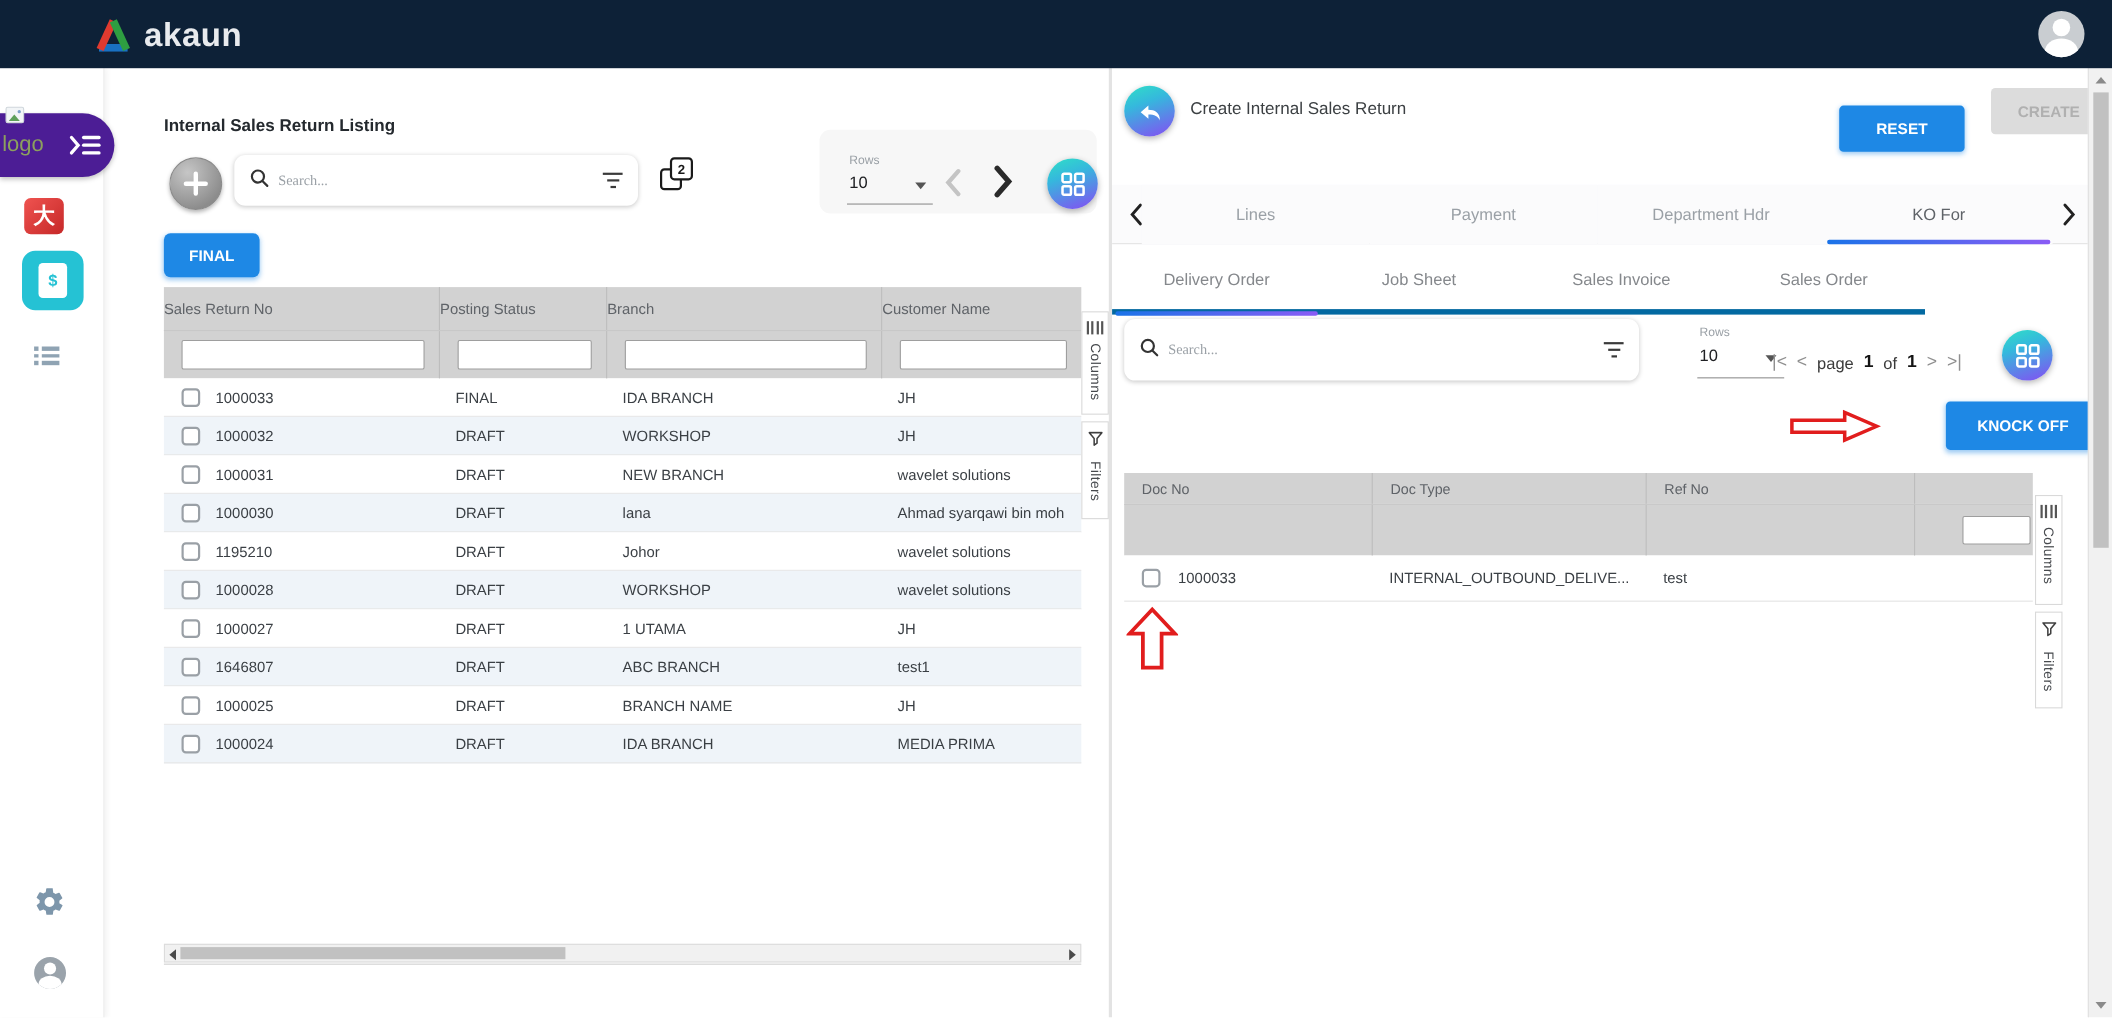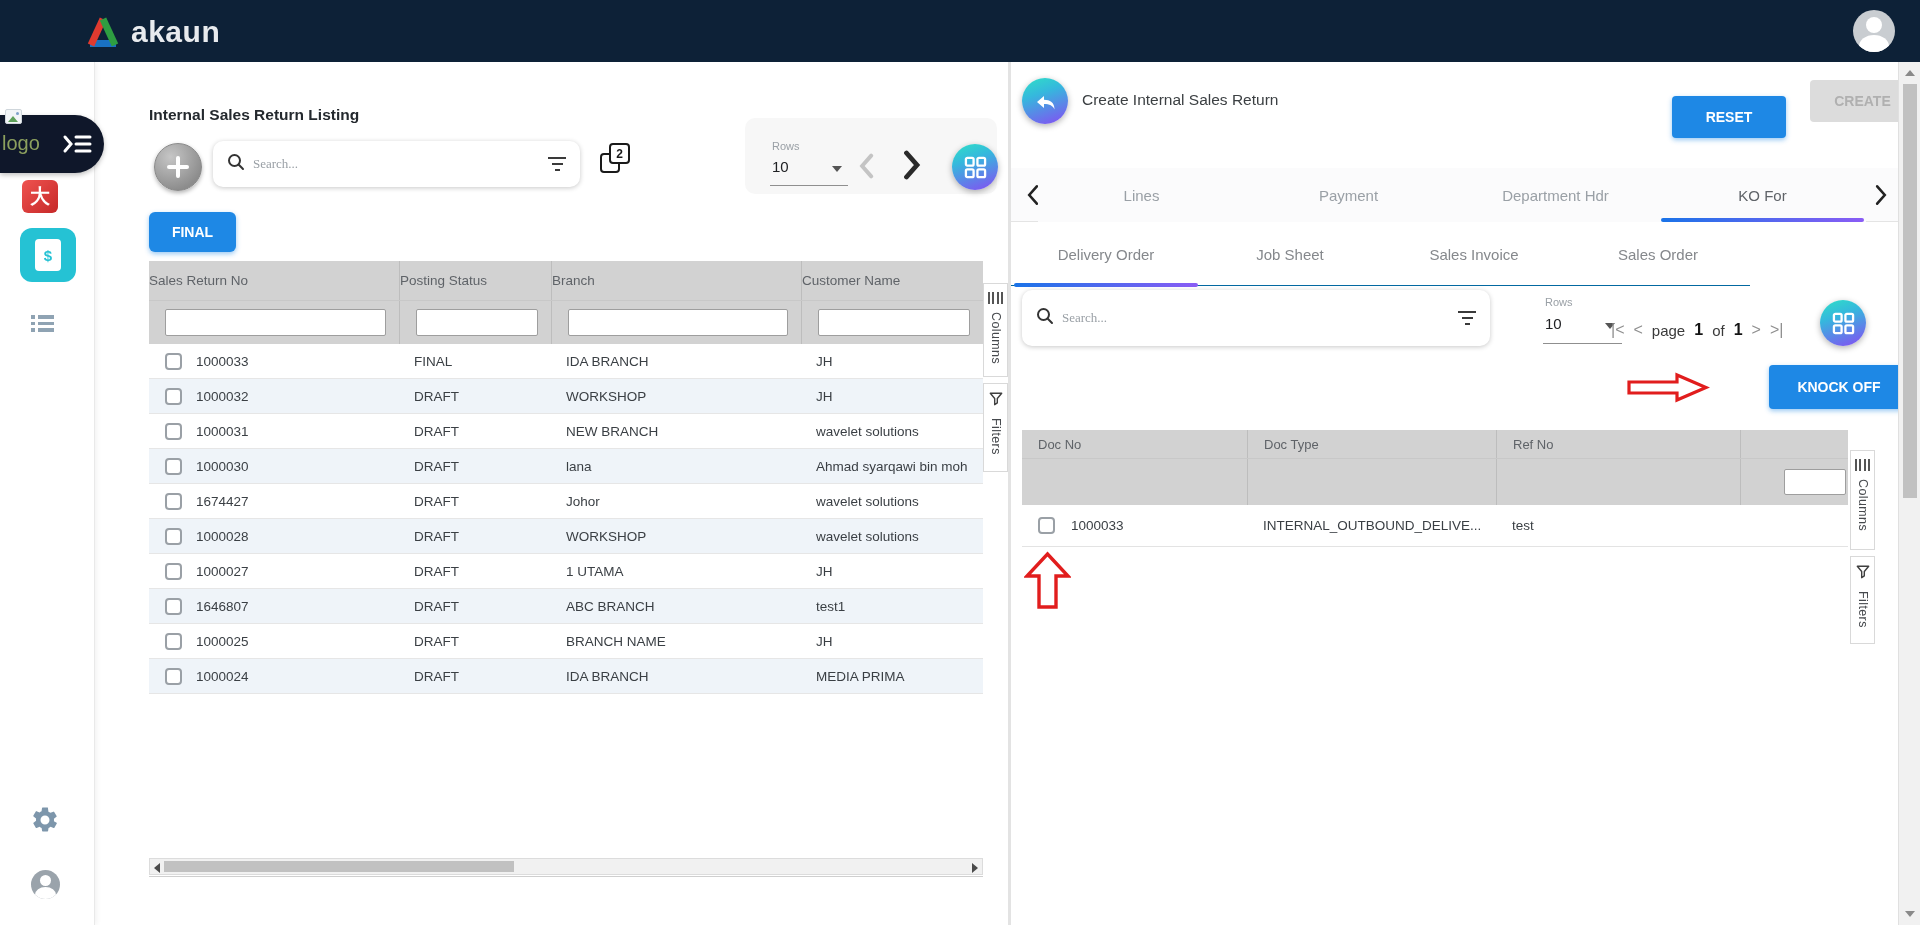--- a/index.html
+++ b/index.html
@@ -13,22 +13,22 @@
   .brand-text { color:#e8ebee; font-size:30px; font-weight:700; letter-spacing:.5px; }
   .topbar-avatar { position:absolute; left:1853px; top:10px; width:42px; height:42px; }
 
   .person { border-radius:50%; position:relative; overflow:hidden; }
   .person::before { content:""; position:absolute; top:16%; left:31%; width:38%; height:38%; background:#fff; border-radius:50%; }
   .person::after { content:""; position:absolute; top:60%; left:14%; width:72%; height:55%; background:#fff; border-radius:50% 50% 0 0; }
 
   
   .rail { position:absolute; left:0; top:62px; width:95px; height:863px; background:#fff;
     border-right:1px solid #e9e9e9; box-shadow:2px 0 5px rgba(0,0,0,.05); z-index:20; }
-  .logo-pill { position:absolute; left:0; top:41px; width:104px; height:58px; background:#0f172a;
-    border-radius:0 30px 30px 0; box-shadow:0 2px 5px rgba(0,0,0,.25);margin-top:12px; }
+  .logo-pill { position:absolute; left:0; top:41px; width:104px; height:58px; background:#4c1d95;
+    border-radius:0 30px 30px 0; box-shadow:0 2px 5px rgba(0,0,0,.25); }
   .broken-img { position:absolute; left:5px; top:-6px; width:17px; height:15px; background:#f2f5f7;
     border:1px solid #cfd6db; border-radius:2px; }
   .broken-img::before { content:""; position:absolute; left:2px; bottom:1px; border-left:5px solid transparent;
     border-right:5px solid transparent; border-bottom:6px solid #5ea05a; }
   .broken-img::after { content:""; position:absolute; right:2px; top:2px; width:3px; height:3px; border-radius:50%; background:#7ca0c8; }
   .logo-word { position:absolute; left:2px; top:17px; color:#8ca05e; font-size:20px; }
   .pill-toggle { position:absolute; right:12px; top:18px; }
   .app-icon-red { position:absolute; left:22px; top:118px; width:36px; height:33px; border-radius:6px;
     background:linear-gradient(135deg,#ef5350,#c62828); color:#fff; font-size:20px; font-weight:700;
     display:flex; align-items:center; justify-content:center; }
@@ -119,21 +119,21 @@
   
   .right-panel { position:absolute; left:1011px; top:62px; width:887px; height:863px; background:#fff; }
   .r-title { position:absolute; left:71px; top:29px; font-size:15.5px; color:#3c4043; }
   .tabbar { position:absolute; left:0; top:106px; width:887px; height:54px; background:#fbfbfc; border-bottom:1px solid #e4e4e4; }
   .tabs { position:absolute; left:27px; top:0; height:54px; display:flex; }
   .tab { width:207px; height:54px; display:flex; align-items:center; justify-content:center;
     font-size:15px; color:#9aa0a6; position:relative; background:#fbfbfc; }
   .tab.active { color:#5f6368; }
   .tab.active::after { content:""; position:absolute; left:2px; right:2px; bottom:0; height:4px;
     background:linear-gradient(90deg,#1a73e8,#8a5cf5); border-radius:2px; }
-  .subtabs { position:absolute; left:0; top:160px; width:739px; height:64px; border-bottom:1px solid #0369a1; display:flex; padding-left:3px; }
+  .subtabs { position:absolute; left:0; top:160px; width:739px; height:64px; border-bottom:5px solid #0369a1; display:flex; padding-left:3px; }
   .subtab { width:215px; height:64px; display:flex; align-items:center; justify-content:center;
     font-size:15px; color:#85888c; position:relative; }
   .subtab.active::after { content:""; position:absolute; left:0; right:0; bottom:-1px; height:4px;
     background:linear-gradient(90deg,#1a73e8,#8a5cf5); border-radius:2px; }
   .sb2 { left:11px; top:228px; width:468px; height:56px; }
   .pag { position:absolute; left:600px; top:255px; height:26px; display:flex; align-items:center; gap:9px;
     font-size:16px; color:#8f8f8f; }
   .pag .pg-num { color:#141414; font-weight:700; font-size:16px; }
   .pag .pg-word { color:#3a3a3a; font-size:15px; }
   .annot { position:absolute; }
@@ -326,21 +326,21 @@
             <span class="cb"></span>
             <span>1000030</span>
           </div>
         <div class="lt-cell">DRAFT</div>
         <div class="lt-cell">lana</div>
         <div class="lt-cell">Ahmad syarqawi bin moh</div>
       </div>
       <div class="lt-grid lt-row">
         <div class="lt-cell c1">
             <span class="cb"></span>
-            <span>1674427</span>
+            <span>1195210</span>
           </div>
         <div class="lt-cell">DRAFT</div>
         <div class="lt-cell">Johor</div>
         <div class="lt-cell">wavelet solutions</div>
       </div>
       <div class="lt-grid lt-row">
         <div class="lt-cell c1">
             <span class="cb"></span>
             <span>1000028</span>
           </div>

